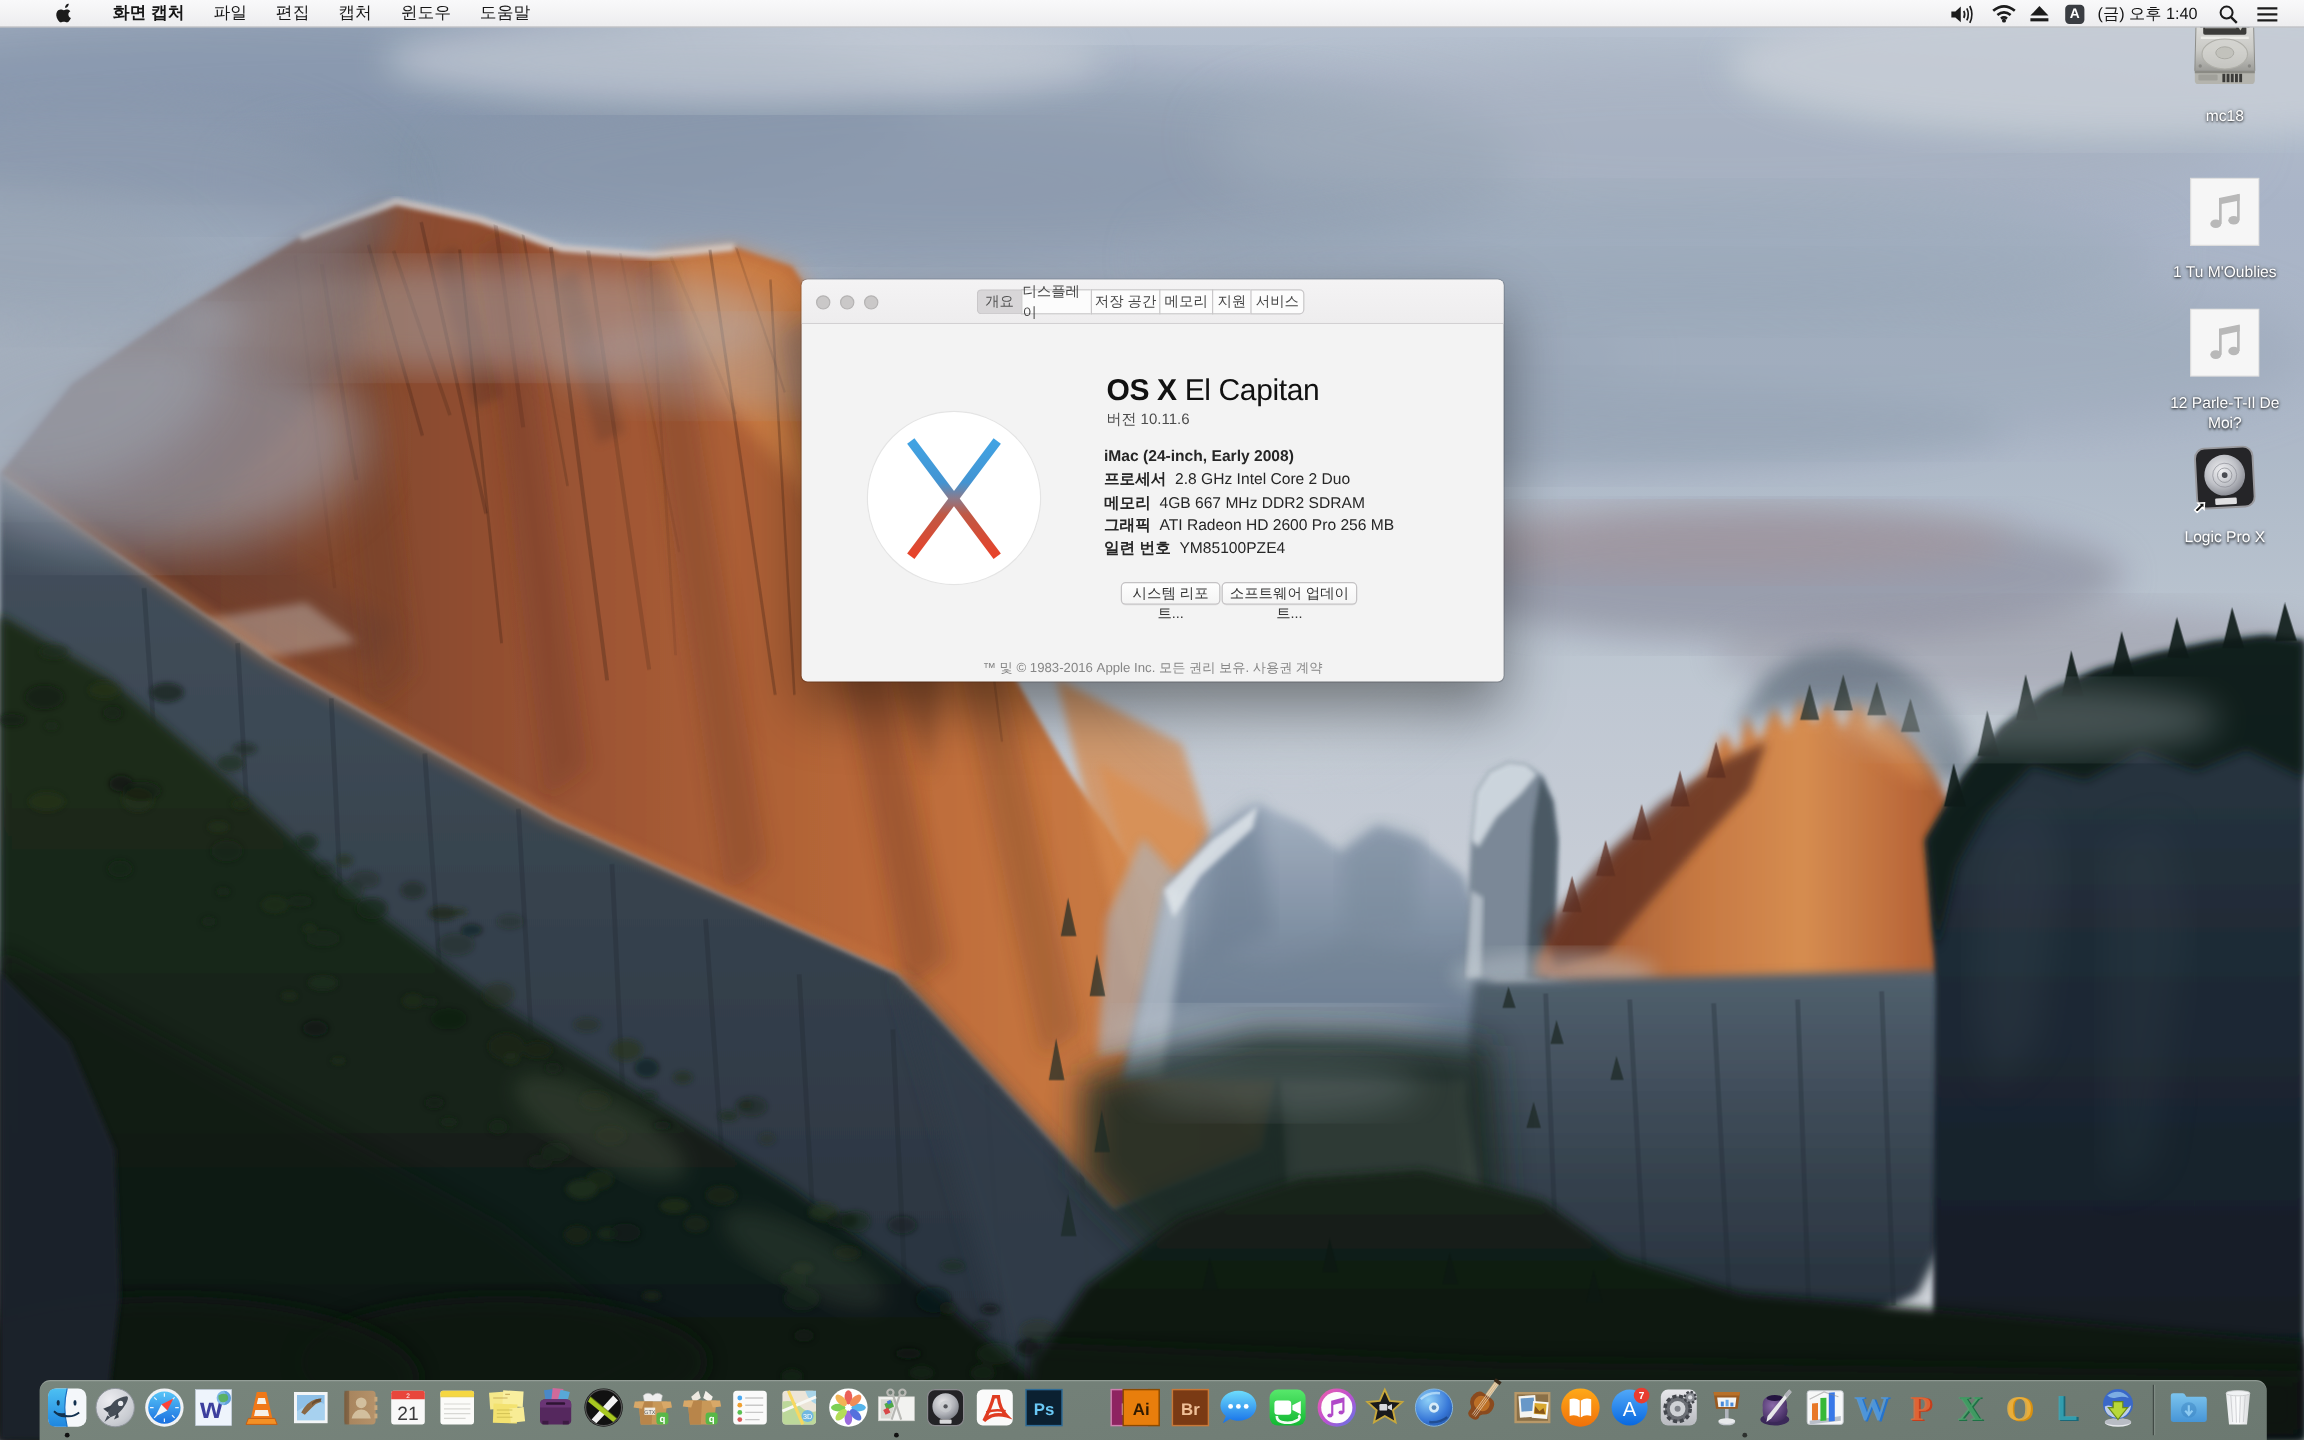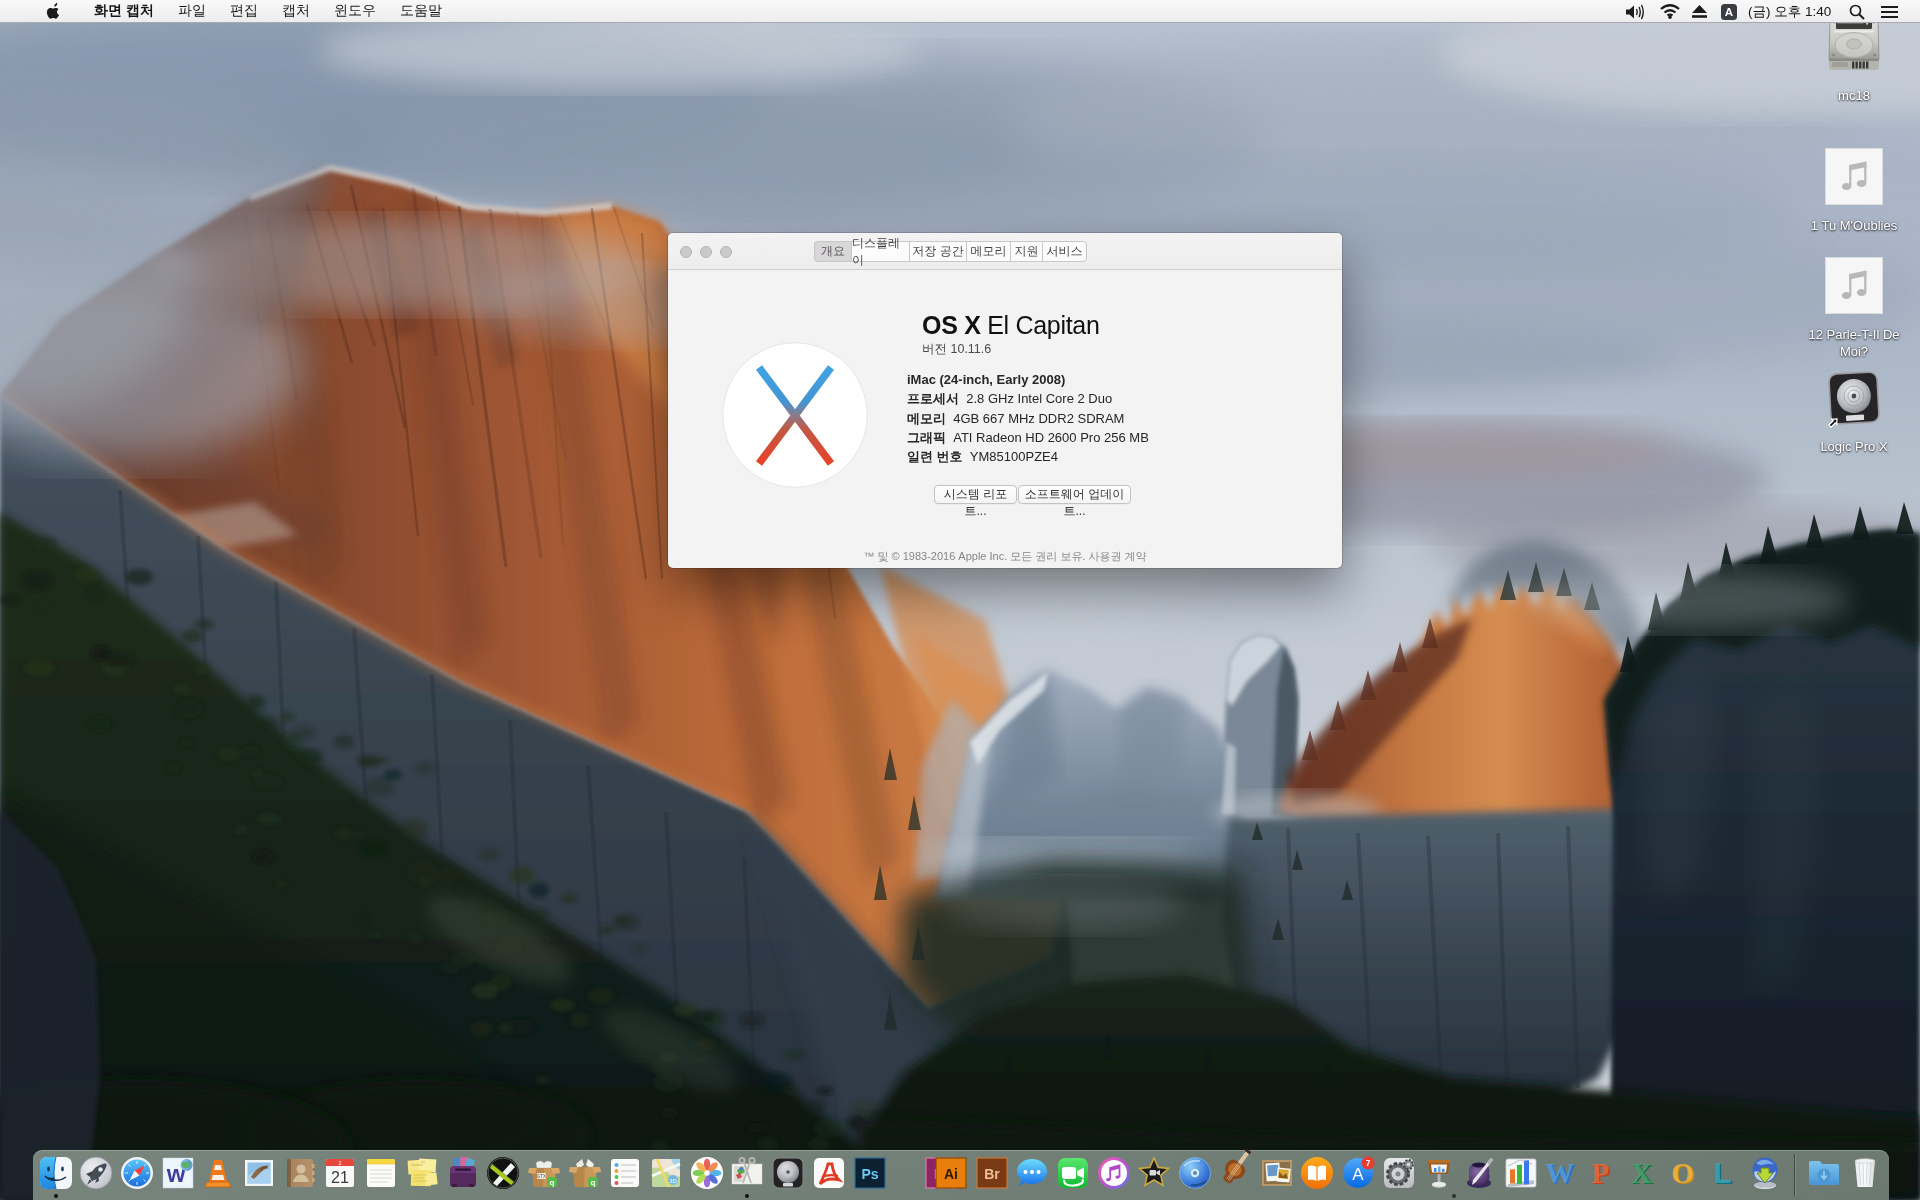--- a/index.html
+++ b/index.html
@@ -6,35 +6,35 @@
 #wall { position:absolute; left:0; top:0; }
 #menubar { position:absolute; left:0; top:0; width:1920px; height:23px;
   background:linear-gradient(#f9f9fa,#ededef); border-bottom:1px solid rgba(70,75,85,0.45);
   display:flex; align-items:center; font-size:14px; color:#161616; z-index:50; }
 .mi { margin:0 12px; white-space:nowrap; }
 #mb-right { position:absolute; left:0; top:0; width:1920px; height:23px; }
 #mb-right .ri { position:absolute; top:0; height:23px; display:flex; align-items:center; justify-content:center; }
 #clock { font-size:13.5px; }
 .dicon { position:absolute; text-align:center; z-index:10; }
 .dlabel { color:#fff; font-size:13px; font-weight:500; text-shadow:0 1px 2px rgba(0,0,0,0.75), 0 0 3px rgba(0,0,0,0.45); line-height:17px; }
-#win { position:absolute; left:668px; top:233px; width:674px; height:335px; border-radius:5px;
+#win { position:absolute; left:668px; top:233px; width:585px; height:335px; border-radius:5px;
   background:#f3f3f3; box-shadow:0 0 0 1px rgba(0,0,0,0.14), 0 22px 50px rgba(0,0,0,0.42); z-index:40; }
 #titlebar { position:absolute; left:0; top:0; right:0; height:37px; border-radius:5px 5px 0 0;
   background:linear-gradient(#f4f3f4,#eeedee); border-bottom:1px solid #d2d0d2; }
 .tl { position:absolute; top:13px; width:12px; height:12px; border-radius:6px; background:#cac8c8; border:0.5px solid #b5b3b3; }
 #tabs { position:absolute; left:146px; top:8px; height:21px; display:flex; font-size:12px; color:#454545; }
 .tab { border:1px solid #c9c7c9; border-right:none; background:#fcfcfc; display:flex; align-items:center; justify-content:center; }
 .tab.sel { background:#d8d6d8; color:#555; }
 .tab:first-child { border-radius:4px 0 0 4px; }
 .tab:last-child { border:1px solid #c9c7c9; border-radius:0 4px 4px 0; }
 #winbody { position:absolute; left:0; top:0; right:0; bottom:0; font-size:13px; color:#2b2b2b; }
 #xlogo { position:absolute; left:54px; top:109px; }
 #title { position:absolute; left:254px; top:78px; font-size:25px; color:#111; letter-spacing:-0.3px; }
 #ver { position:absolute; left:254px; top:108px; font-size:12.5px; color:#4c4c4c; }
-#specs { position:absolute; left:239px; top:137px; line-height:19.3px; font-size:13px; color:#262626; }
+#specs { position:absolute; left:252px; top:137px; line-height:19.3px; font-size:13px; color:#262626; }
 .btn { position:absolute; top:252px; height:19px; background:linear-gradient(#fefefe,#f4f4f4); border:1px solid #c4c2c4;
   border-radius:4px; font-size:12px; color:#333; text-align:center; line-height:17px; box-shadow:0 0.5px 0 rgba(0,0,0,0.06); }
 #foot { position:absolute; left:0; right:0; top:316px; text-align:center; font-size:11px; color:#868686; }
 #dock { position:absolute; left:33px; top:1150px; width:1856px; height:50px; border-radius:9px 9px 0 0;
   background:linear-gradient(170deg, #78857c 0%, #727f77 50%, #6c7971 100%); 
   box-shadow:inset 0 1px 0 rgba(255,255,255,0.22); z-index:30; }
 .di { position:absolute; top:6px; width:34px; height:34px; }
 .dsep { position:absolute; left:1761px; top:4px; width:1px; height:42px; background:rgba(30,35,32,0.55); box-shadow:1px 0 0 rgba(255,255,255,0.12); }
 .rdot { position:absolute; top:44px; width:4px; height:4px; border-radius:2px; background:#111; }
 </style></head>

